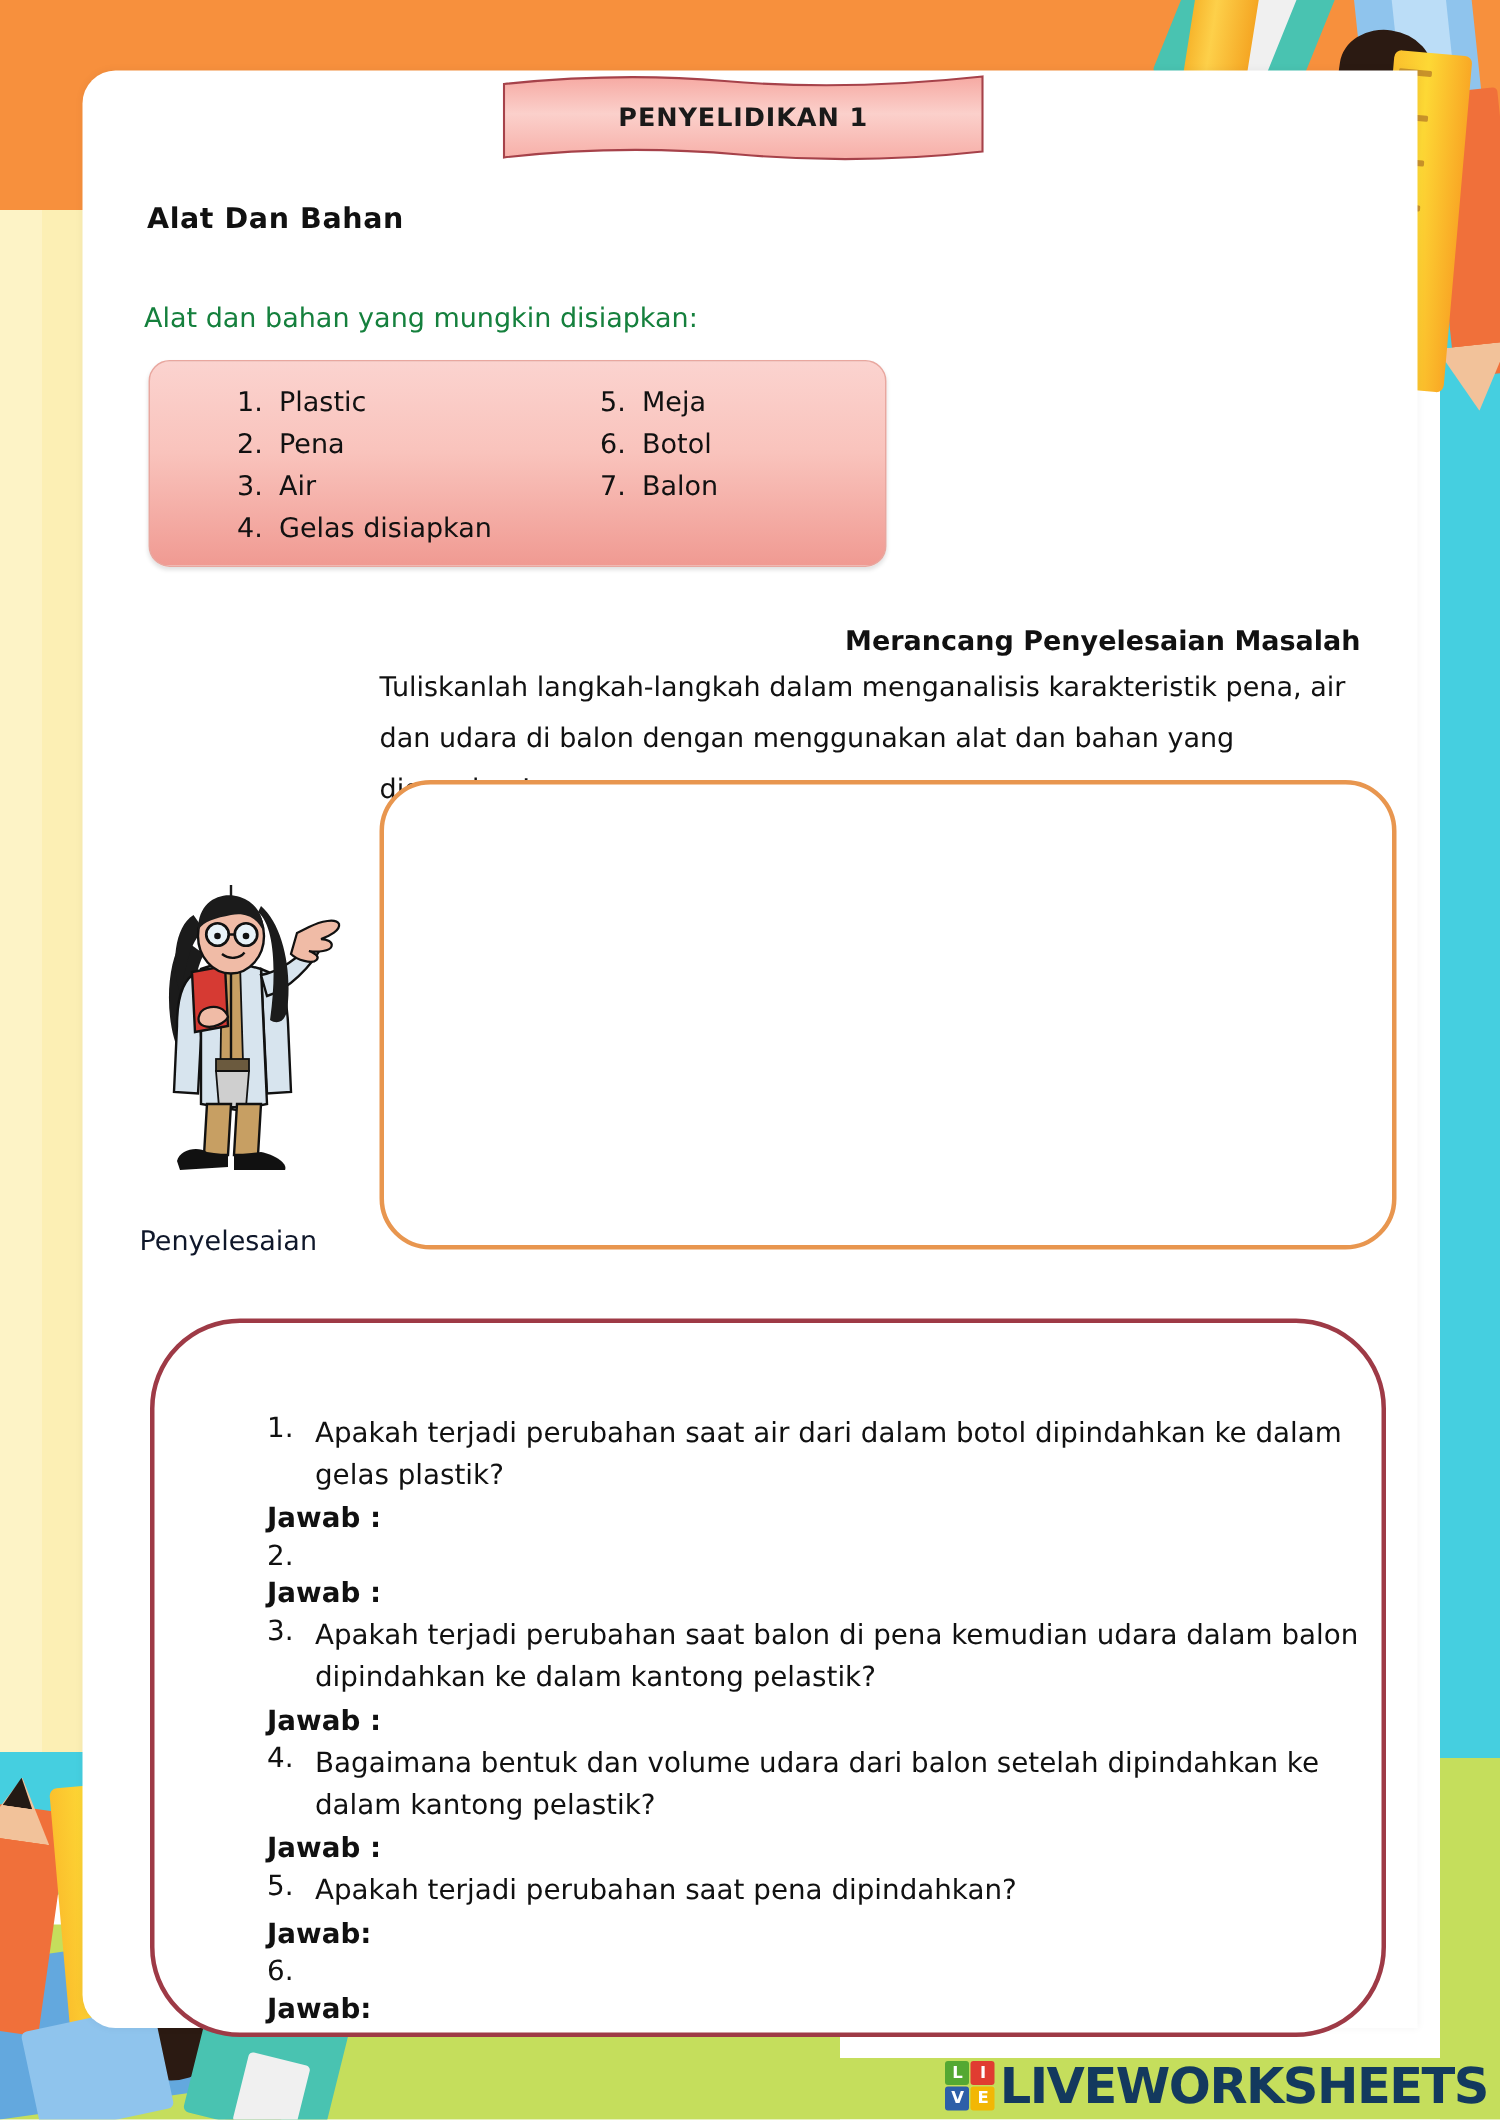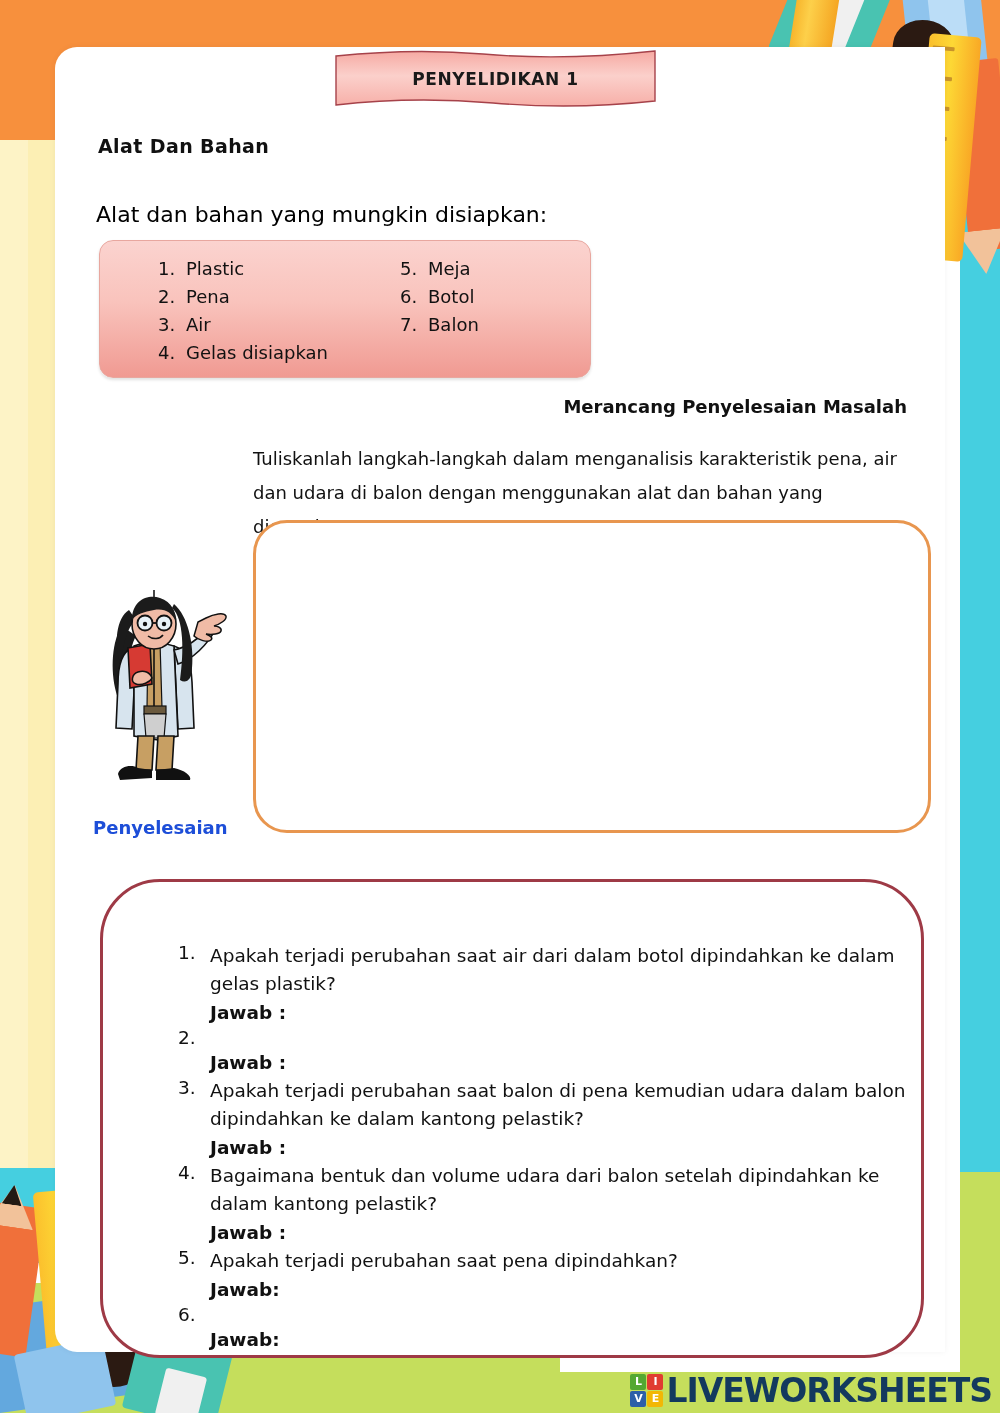--- a/index.html
+++ b/index.html
@@ -69,54 +69,54 @@
     position:absolute;left:0;top:0;width:325px;height:62px;
     display:flex;align-items:center;justify-content:center;
     font-family:"DejaVu Sans", sans-serif;font-weight:bold;font-size:17px;
     letter-spacing:.6px;color:#1a1a1a;
   }
 
   
   .content{position:absolute;left:55px;top:47px;width:890px;height:1305px;z-index:5;}
 
   .h-alat{position:absolute;left:43px;top:88px;font-weight:bold;font-size:19px;color:#111;letter-spacing:.4px;text-align:right;}
-  .p-alat{position:absolute;left:41px;top:155px;font-size:22px;color:#000000;}
+  .p-alat{position:absolute;left:41px;top:155px;font-size:18px;color:#15803d;}
 
   .matbox{
     position:absolute;left:44px;top:193px;width:490px;height:136px;
     border-radius:14px;
     background:linear-gradient(180deg,#FBD3CF 0%,#F9C3BC 45%,#F09A92 100%);
     border:1px solid #E8A79F;
     box-shadow:0 2px 3px rgba(0,0,0,.12);
   }
   .matcol{position:absolute;top:14px;font-size:18px;color:#111;line-height:28px;}
   .matcol.c1{left:58px;}
   .matcol.c2{left:300px;}
   .matcol .row{display:flex;}
   .matcol .num{width:28px;}
 
-  .h-merancang{position:absolute;right:38px;top:349px;font-weight:bold;font-size:18px;color:#111;}
+  .h-merancang{position:absolute;right:38px;top:370px;font-weight:bold;font-size:18px;color:#111;}
   .p-instr{position:absolute;left:198px;top:395px;width:665px;font-size:18px;color:#111;line-height:34px;}
 
   .answerbox{
     position:absolute;left:198px;top:473px;width:672px;height:307px;
     border:3px solid #E8964F;border-radius:34px;background:#fff;
   }
 
-  .h-peny{position:absolute;left:38px;top:770px;font-weight:bold;font-size:18px;color:#1d4ed8;}
+  .h-peny{position:absolute;left:38px;top:770px;font-weight:normal;font-size:18px;color:#0f172a;}
 
   .qbox{
     position:absolute;left:45px;top:832px;width:818px;height:473px;
     border:3px solid #9E3A46;border-radius:60px;background:#fff;
   }
   .qlist{position:absolute;left:75px;top:60px;width:760px;font-size:18.5px;color:#111;}
   .q{display:flex;margin-bottom:1px;}
   .q .n{width:32px;flex:none;}
   .q .t{line-height:28px;}
-  .jawab{margin-left:32px;font-weight:bold;line-height:28px;}
+  .jawab{font-weight:bold;line-height:28px;}
   .q.bold .t{font-weight:bold;}
 
   
   .scientist{position:absolute;left:88px;top:588px;width:140px;height:205px;z-index:7;}
 
   
   .logo{position:absolute;right:8px;bottom:3px;height:40px;display:flex;align-items:center;z-index:9;}
   .logo-tiles{display:grid;grid-template-columns:16px 16px;grid-template-rows:16px 16px;gap:1px;margin-right:3px;}
   .tile{display:flex;align-items:center;justify-content:center;color:#fff;font-weight:bold;font-size:11px;border-radius:2px;font-family:"DejaVu Sans",sans-serif;}
   .t-l{background:#54A832;}

